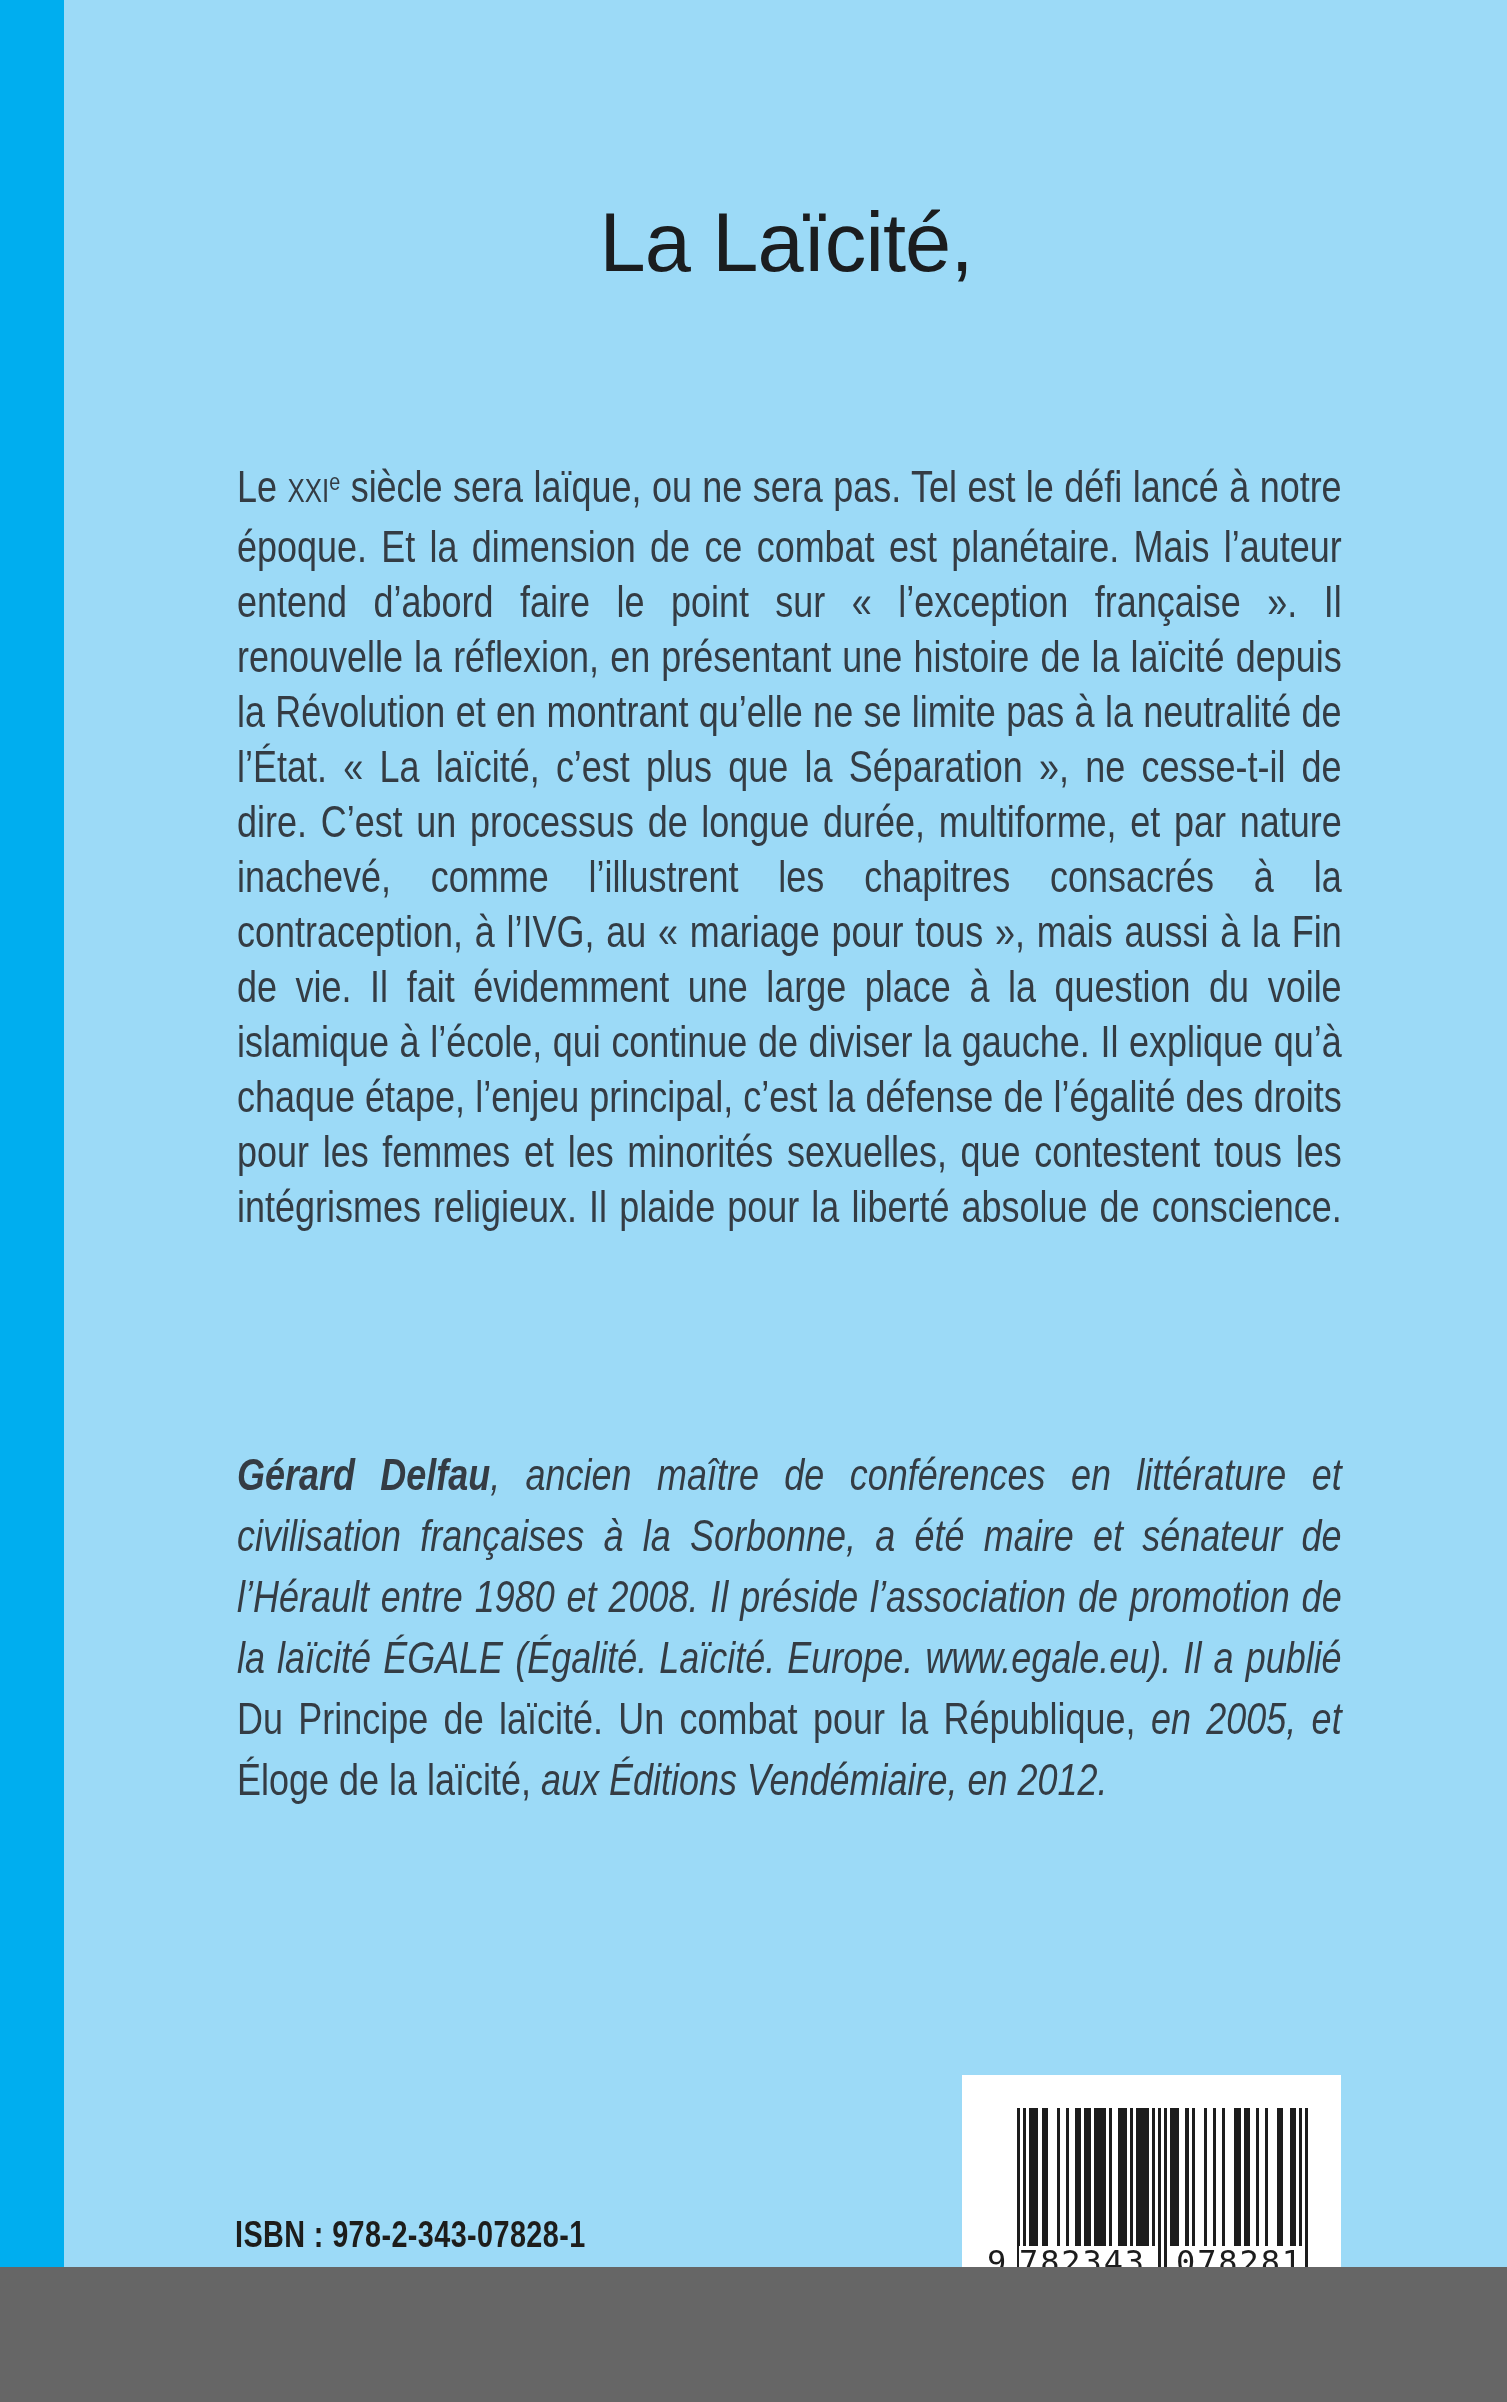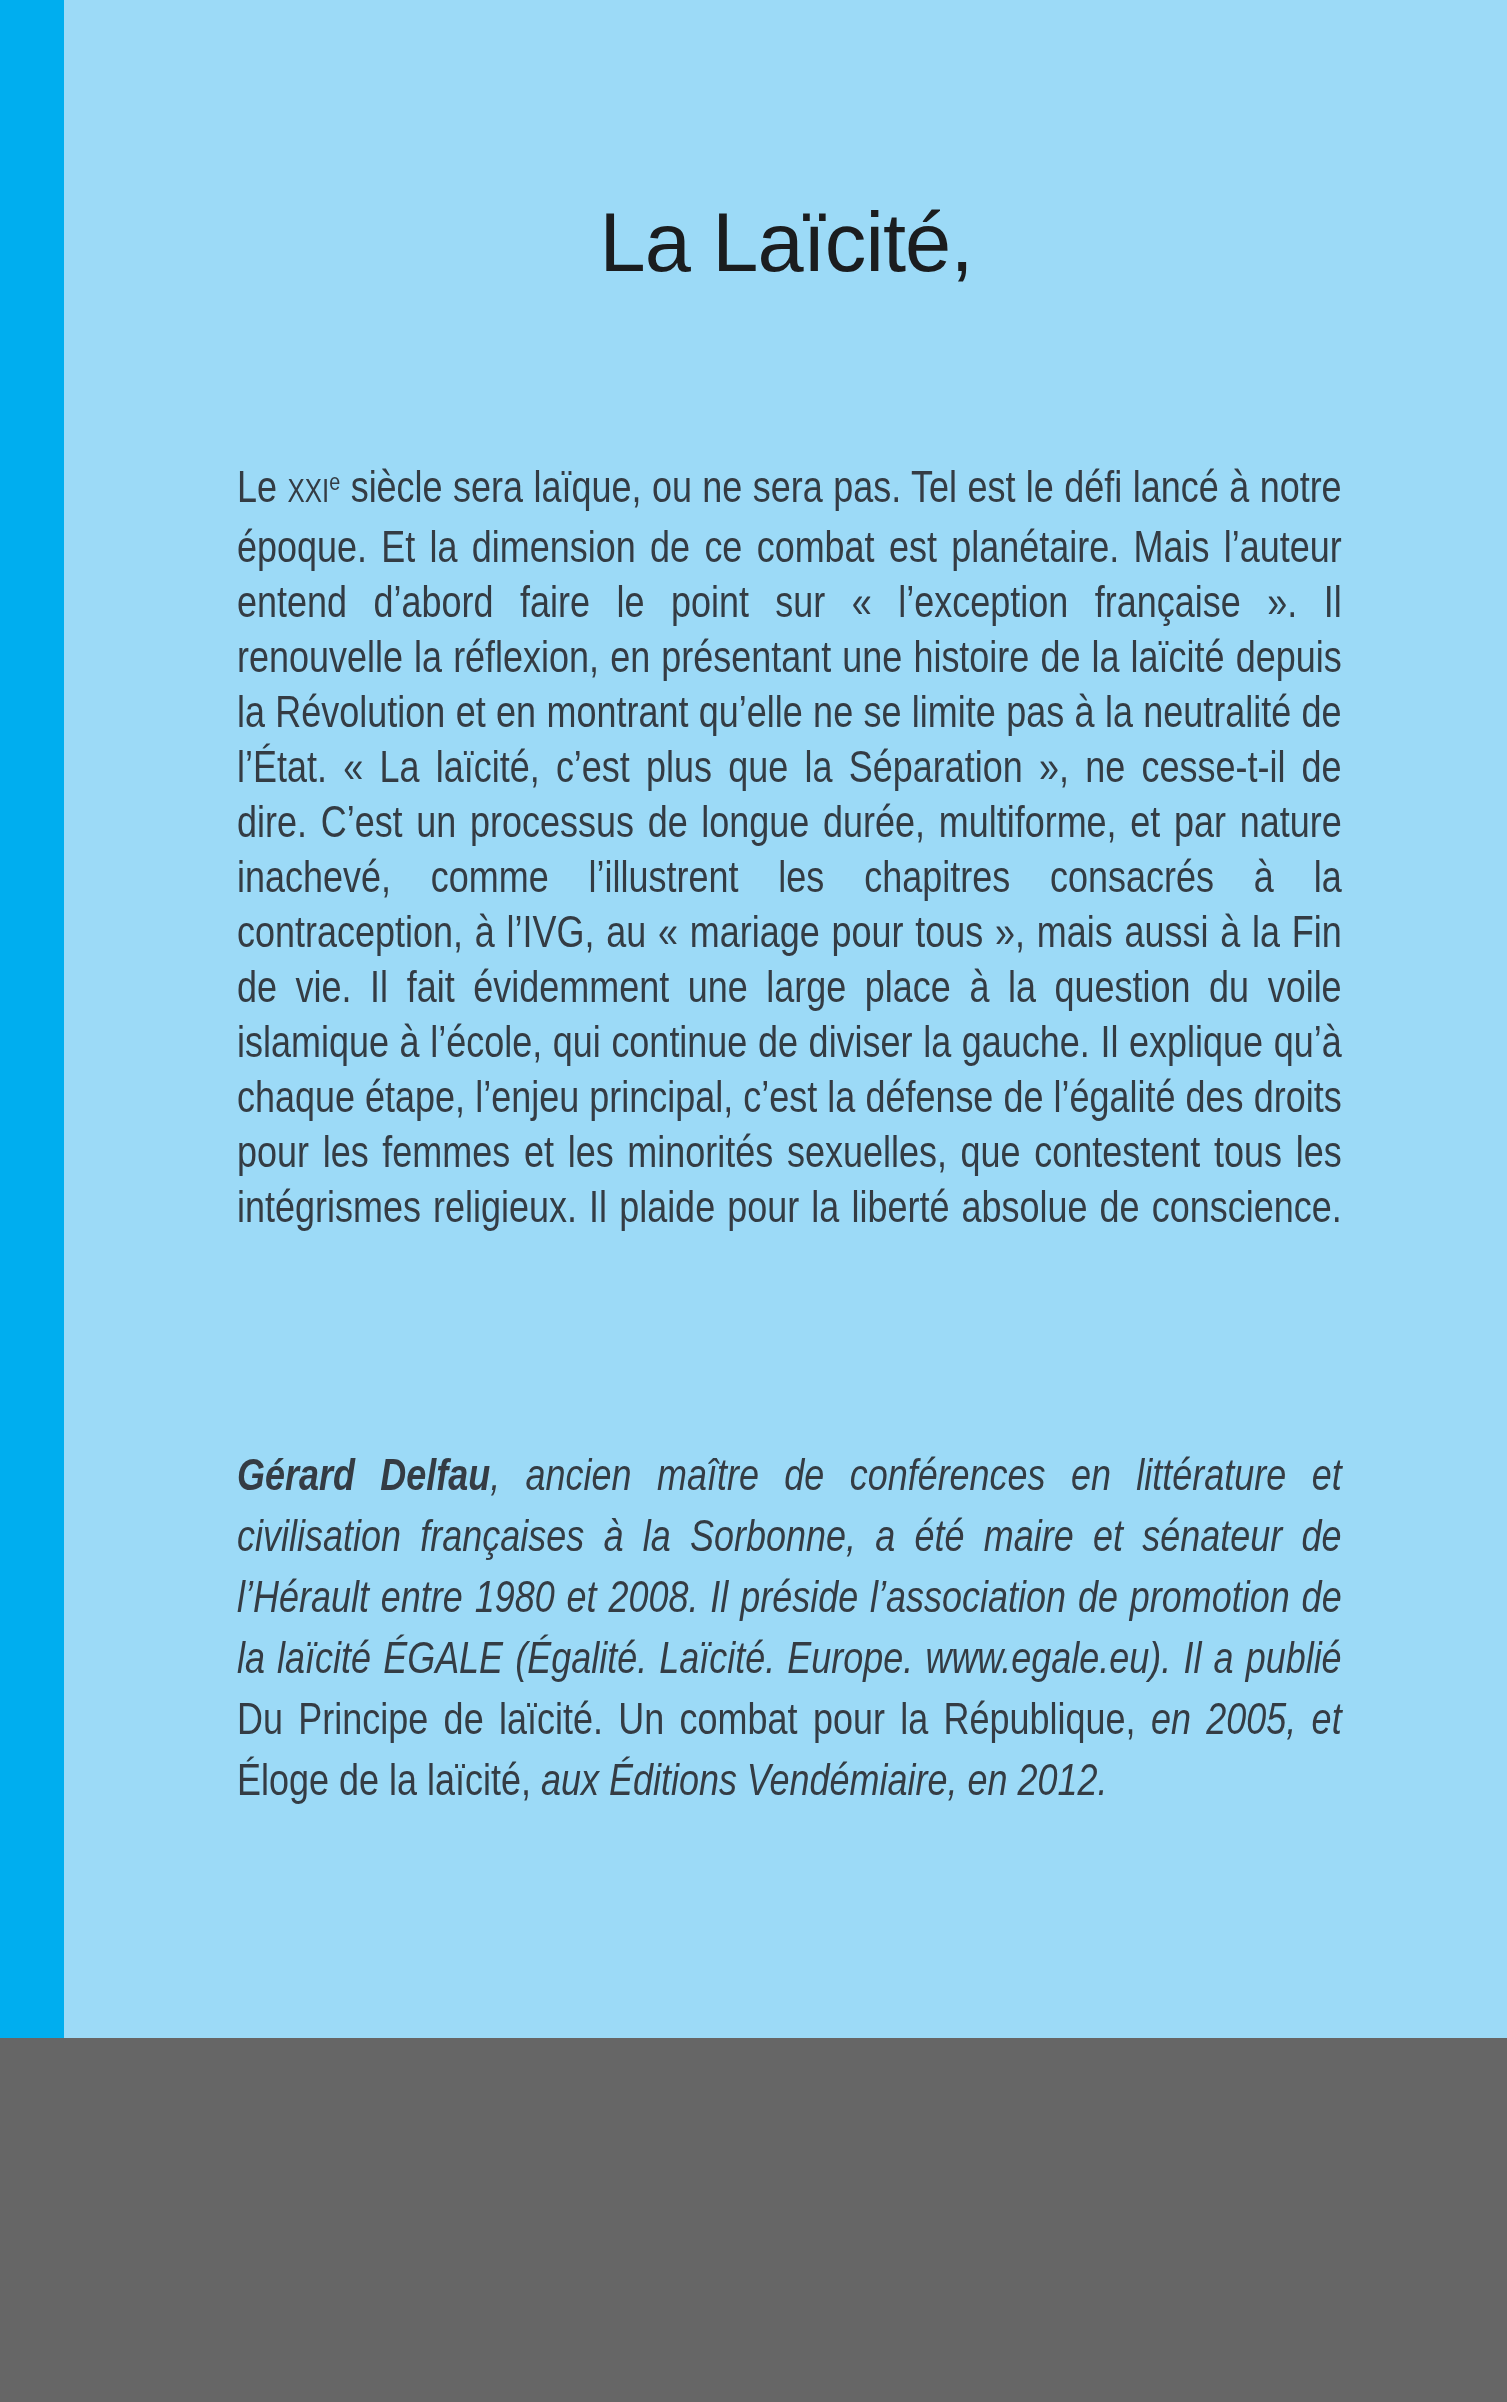--- a/index.html
+++ b/index.html
@@ -1,18 +1,18 @@
 <!DOCTYPE html>
 <html style="font-size:15px"><head>
 <meta charset="utf-8">
 <style>
   html,body{margin:0;padding:0;background:#666;}
   .page{
     position:relative;
-    width:1508px;height:2038px;
+    width:1508px;height:2267px;
     background:#9CDAF7;
     overflow:hidden;
     font-family:"Liberation Sans", sans-serif;
   }
   .spine{
     position:absolute;left:0;top:0;width:64px;height:100%;
     background:#00AEEF;
   }
   .title{
     position:absolute;left:64px;right:0;top:128px;

